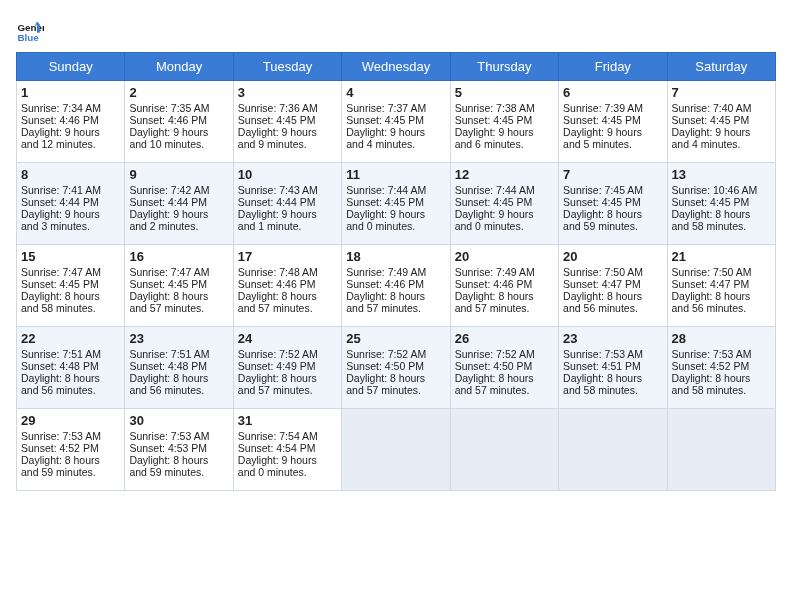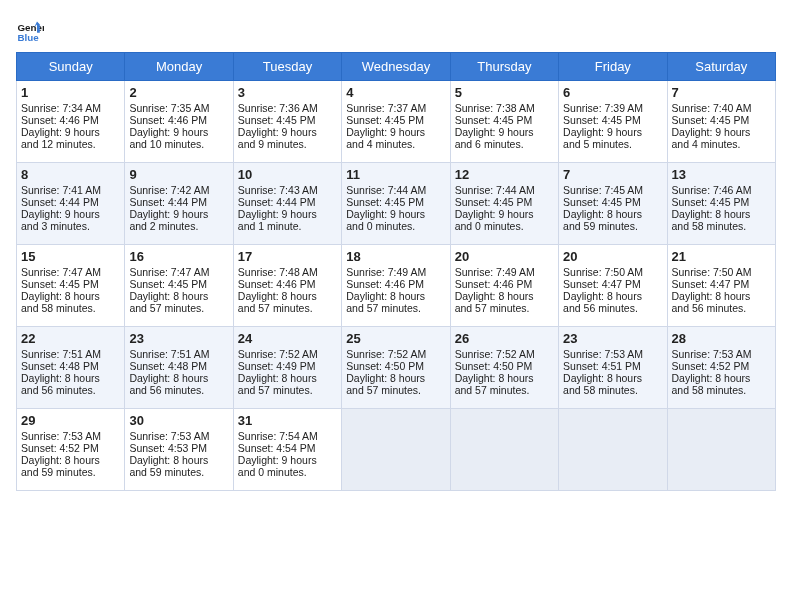--- a/index.html
+++ b/index.html
@@ -208,21 +208,21 @@
           </td>
           <td>
             <span class="day-num">7</span>
             <div>Sunrise: 7:45 AM</div>
             <div>Sunset: 4:45 PM</div>
             <div>Daylight: 8 hours</div>
             <div>and 59 minutes.</div>
           </td>
           <td>
             <span class="day-num">13</span>
-            <div>Sunrise: 7:46 AM</div>
+            <div>Sunrise: 10:46 AM</div>
             <div>Sunset: 4:45 PM</div>
             <div>Daylight: 8 hours</div>
             <div>and 58 minutes.</div>
           </td>
         </tr>
         <tr>
           <td>
             <span class="day-num">15</span>
             <div>Sunrise: 7:47 AM</div>
             <div>Sunset: 4:45 PM</div>

